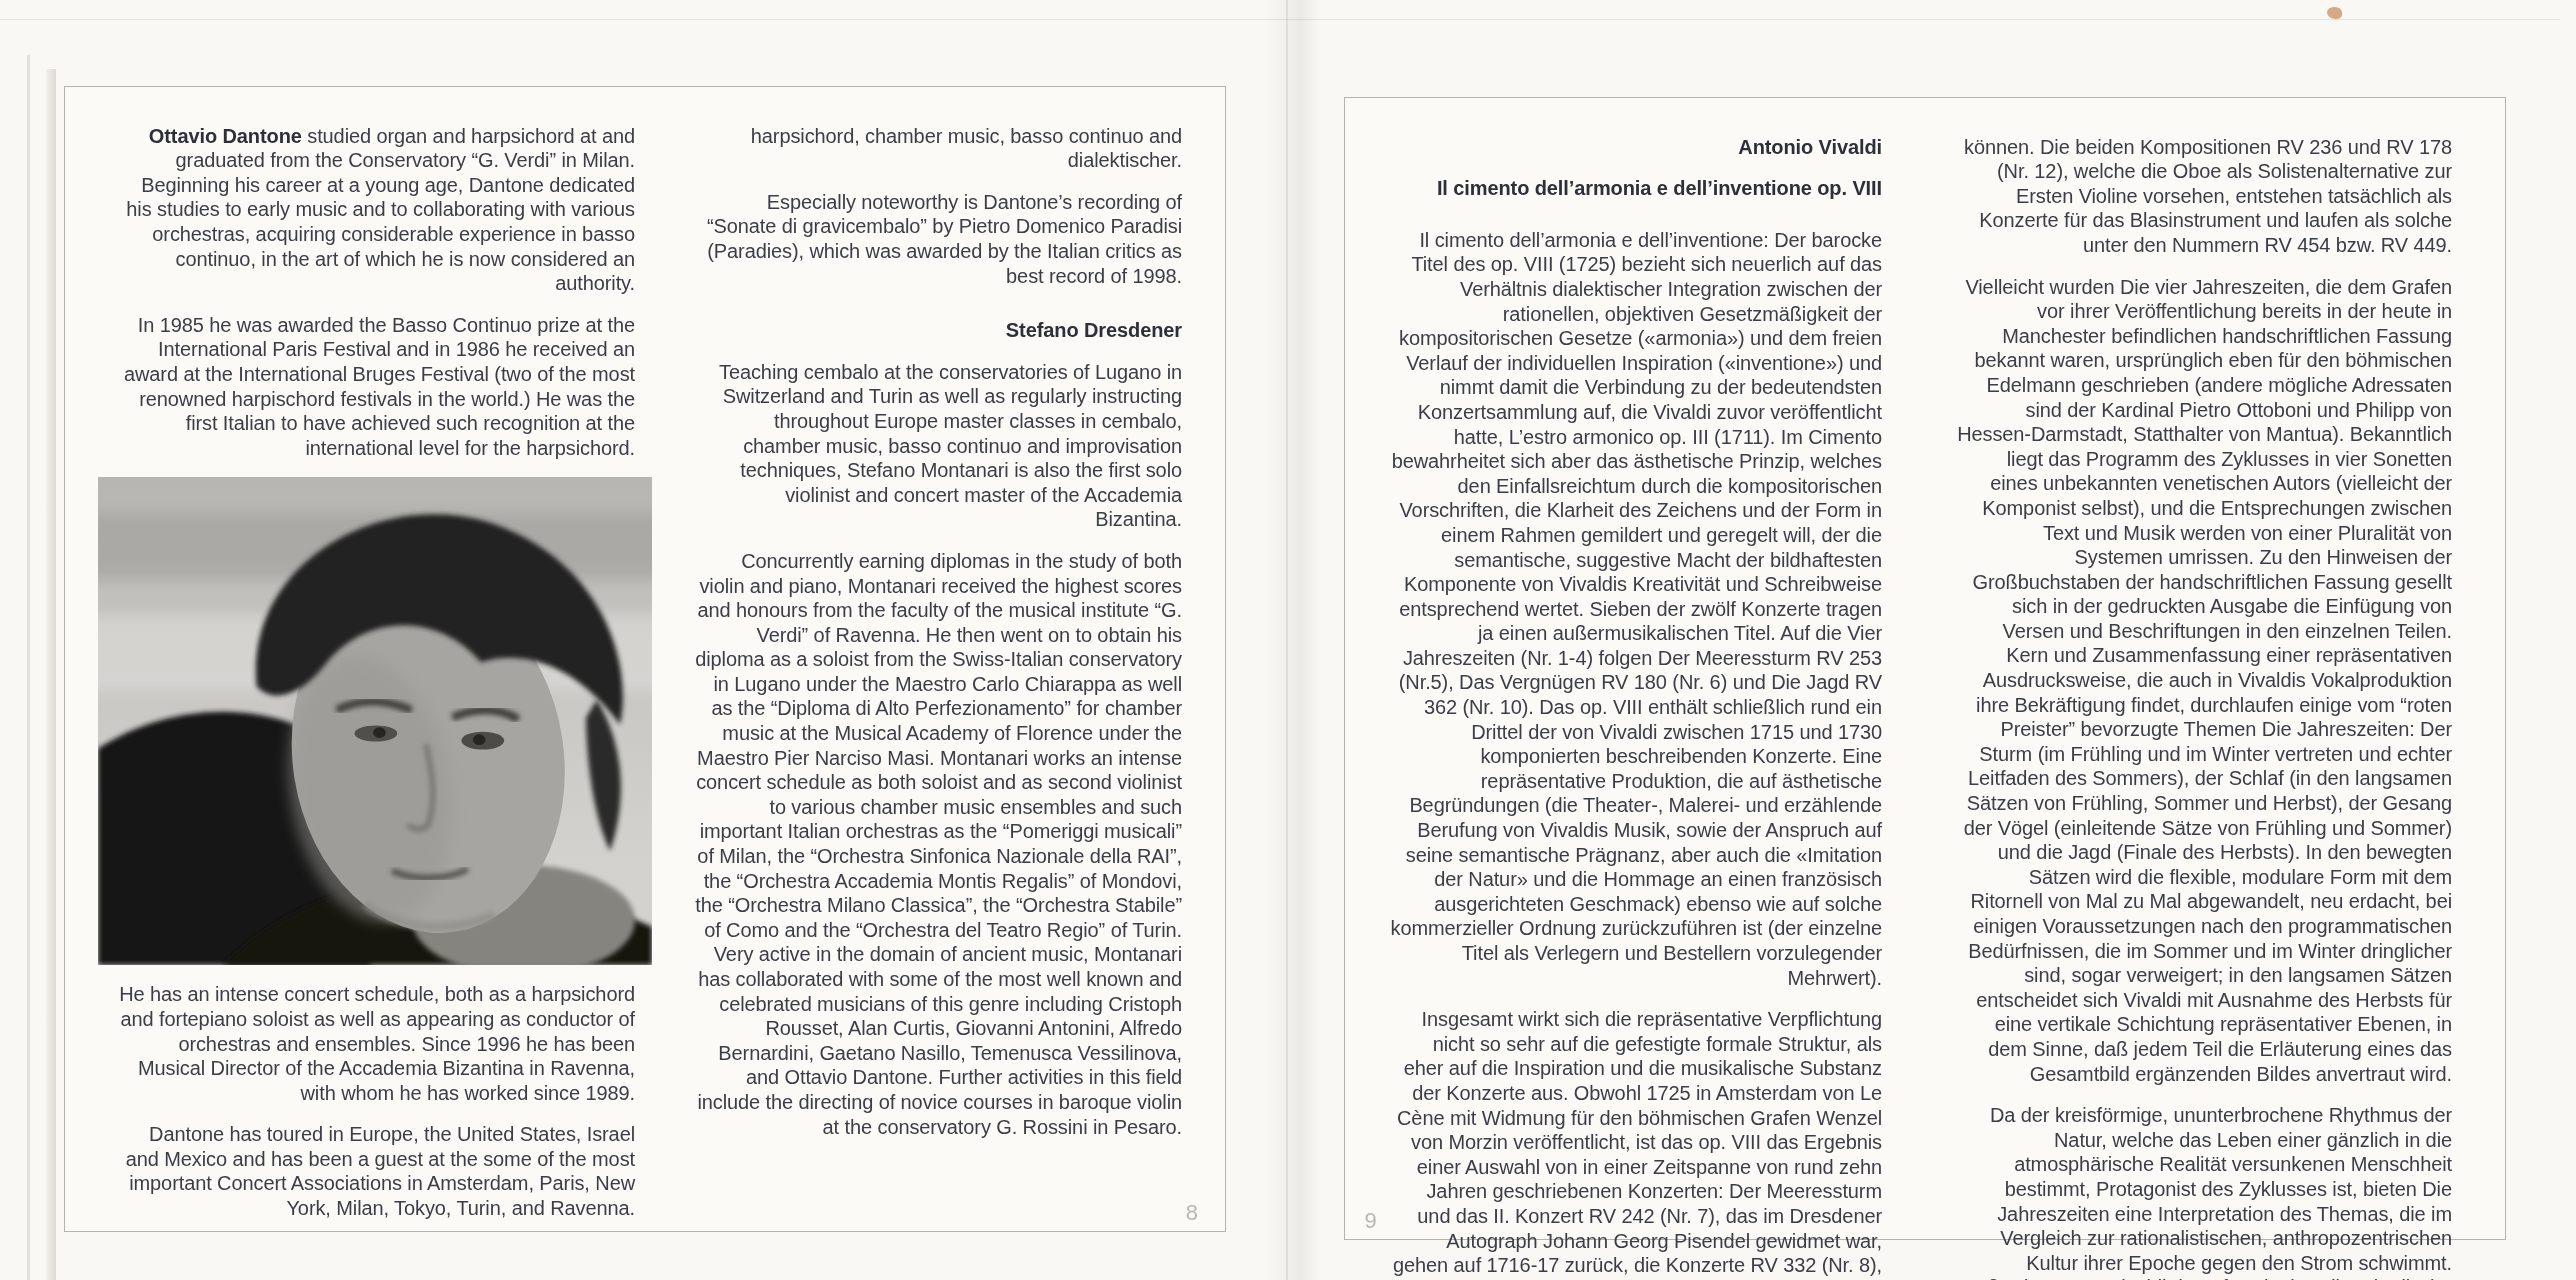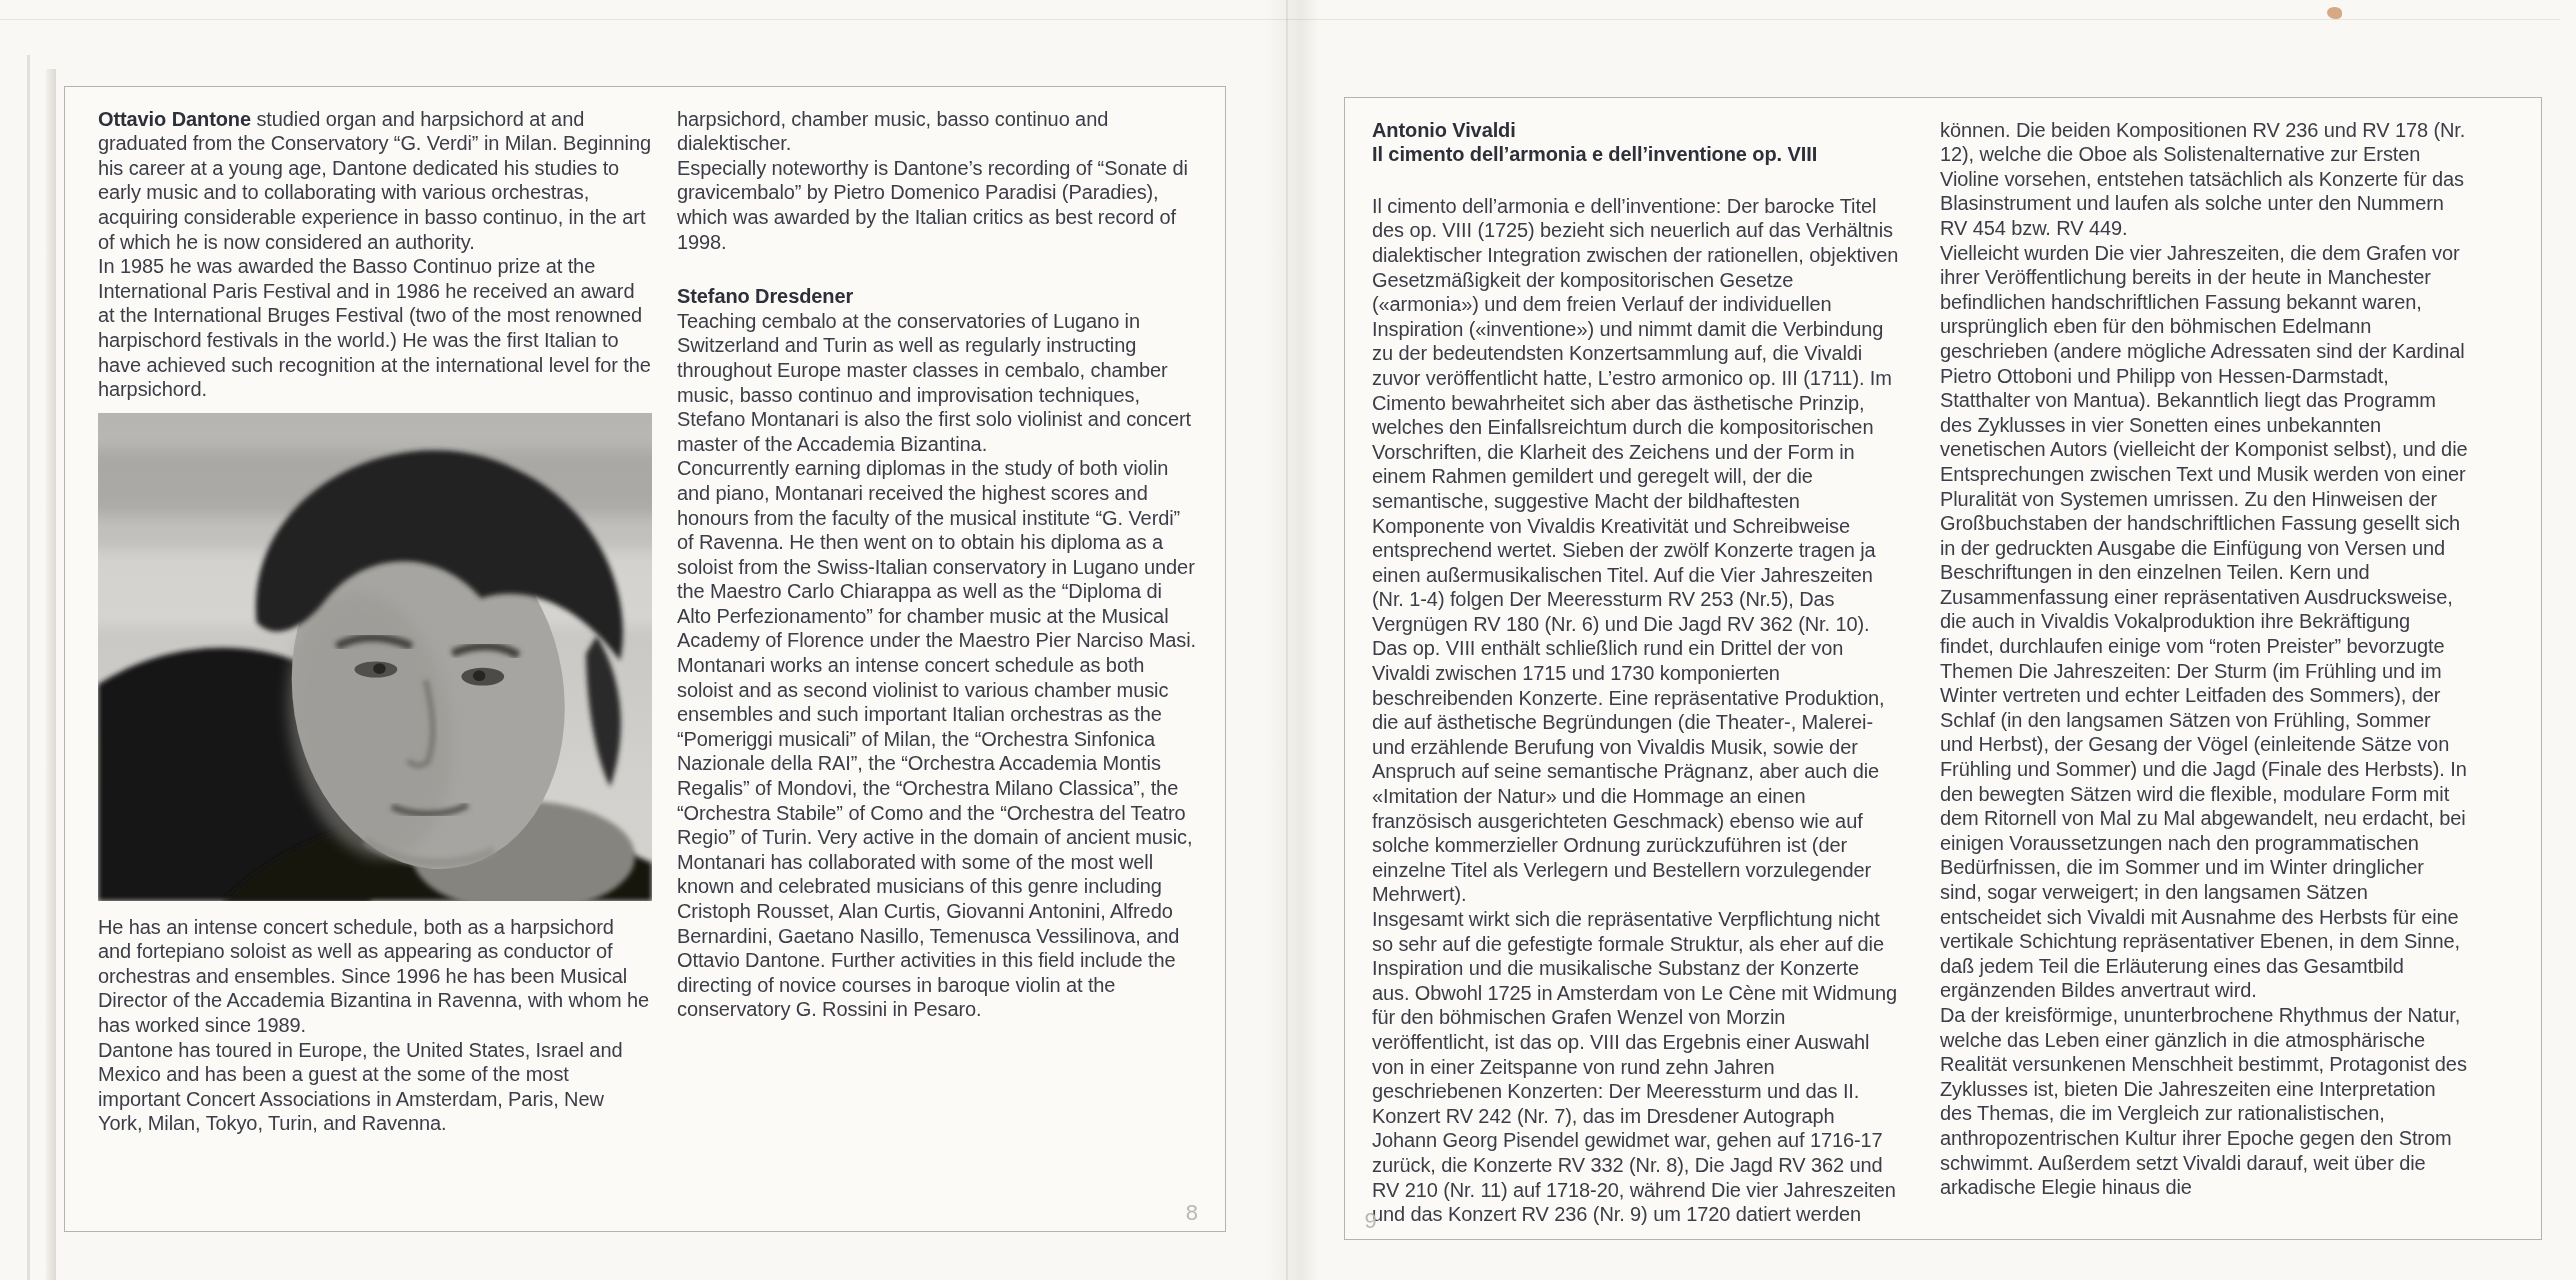--- a/index.html
+++ b/index.html
@@ -11,30 +11,30 @@
                   background:linear-gradient(90deg,#f3f1eb,#dcdad3);}
   .gutter{position:absolute;left:1265px;top:0;width:89px;height:1281px;
           background:linear-gradient(90deg,rgba(255,255,255,0) 0%,rgba(110,108,100,0.10) 40%,
                      rgba(255,255,255,0) 62%);}
   .gutter-line{position:absolute;left:1286px;top:0;width:1.8px;height:1281px;background:rgba(150,148,140,0.18);}
   .speck{position:absolute;left:2327px;top:7.1px;width:15px;height:11.6px;border-radius:50% 50% 40% 60%;
          background:#cf9a72;opacity:.85;}
 
   .frame{position:absolute;border:0.9px solid #b4b3ad;background:rgba(255,255,255,0.30);}
   .frame-left{left:64px;top:86px;width:1160px;height:1144px;}
-  .frame-right{left:1344px;top:97px;width:1160px;height:1141px;padding-left:36px;}
+  .frame-right{left:1344px;top:97px;width:1160px;height:1141px;}
 
   .col{position:absolute;top:19.6px;font-size:20px;line-height:24.6px;color:#3b3d47;
        letter-spacing:-0.1px;text-align:left;}
   .fl-c1{left:33px;width:554px;}
   .fl-c2{left:612px;width:522px;}
   .fr-c1{left:27px;width:527px;}
   .fr-c2{left:595px;width:529px;}
 
-  .col p{margin:0;}
+  .col p{margin:17px;text-align:right;}
   .lead-name,.subhead,.doc-title p{font-weight:bold;color:#2d2f39;}
   .subhead{margin-top:30px !important;}
   .doc-title{margin-bottom:27px;}
   .photo{display:block;width:554px;height:488px;margin:11.6px 0 13.4px 0;}
   .pagenum{position:absolute;font-size:22px;color:#b8b7b2;}
   .pn-left{right:27px;bottom:5.3px;}
   .pn-right{left:19.6px;bottom:5.3px;}
 </style>
 </head>
 <body>

